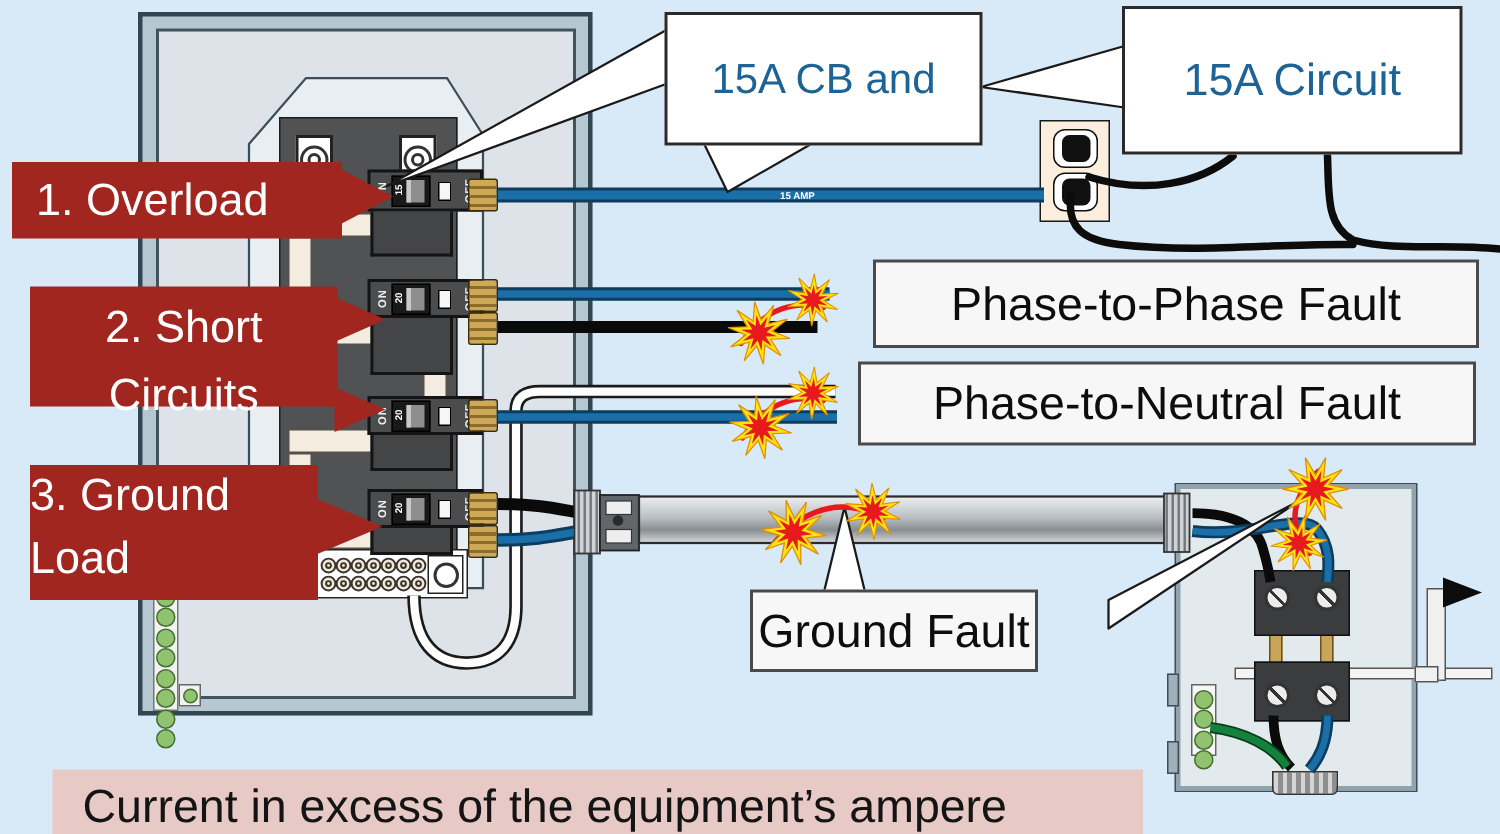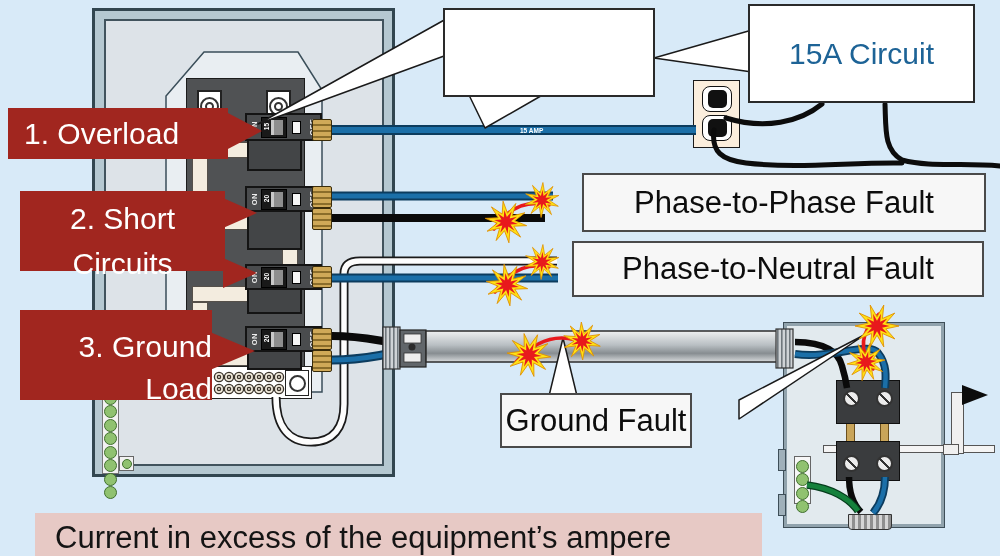--- a/index.html
+++ b/index.html
@@ -315,38 +315,39 @@
     <use href="#spark" transform="translate(542,200) scale(1.75) rotate(-15)"></use>
     <use href="#spark" transform="translate(507,285) scale(2.1) rotate(10)"></use>
     <use href="#spark" transform="translate(542,262) scale(1.75) rotate(-15)"></use>
     <use href="#spark" transform="translate(529,355) scale(2.2) rotate(5)"></use>
     <use href="#spark" transform="translate(582,341) scale(1.9) rotate(-20)"></use>
     <use href="#spark" transform="translate(877,326) scale(2.2)"></use>
     <use href="#spark" transform="translate(866,362) scale(1.9) rotate(30)"></use>
   </svg>
 
   <div class="abs callout" style="left:443px;top:8px;width:212px;height:89px">
+    <span>15A CB and</span>
   </div>
   <div class="abs callout" style="left:748px;top:4px;width:227px;height:99px;font-size:30px;line-height:35px">
     <span>15A Circuit</span>
   </div>
 
   <div class="abs fault" style="left:582px;top:173px;width:404px;height:59px">Phase-to-Phase Fault</div>
   <div class="abs fault" style="left:572px;top:241px;width:412px;height:56px">Phase-to-Neutral Fault</div>
   <div class="abs fault" style="left:500px;top:393px;width:192px;height:55px">Ground Fault</div>
 
   <div class="abs redbox" style="left:8px;top:108px;width:220px;height:51px;line-height:51px;padding-left:16px">1. Overload</div>
   <div class="abs redarrow" style="left:226px;top:112px;border-width:19px 0 19px 36px"></div>
   <div class="abs redbox" style="left:20px;top:191px;width:205px;height:80px;text-align:center;line-height:45px;padding-top:5px">
     <div>2. Short</div>
     <div>Circuits</div>
   </div>
   <div class="abs redarrow" style="left:223px;top:198px;border-width:15px 0 15px 34px"></div>
   <div class="abs redarrow" style="left:223px;top:258px;border-width:15px 0 15px 34px"></div>
-  <div class="abs redbox" style="left:20px;top:310px;width:192px;height:90px;text-align:right;line-height:42px;padding-top:16px">
+  <div class="abs redbox" style="left:20px;top:310px;width:192px;height:90px;text-align:left;line-height:42px;padding-top:0">
     <div>3. Ground</div>
     <div>Load</div>
   </div>
   <div class="abs redarrow" style="left:210px;top:332px;border-width:19px 0 19px 45px"></div>
 
   <div class="abs caption">Current in excess of the equipment’s ampere</div>
 
 </div>
 
 </body></html>

